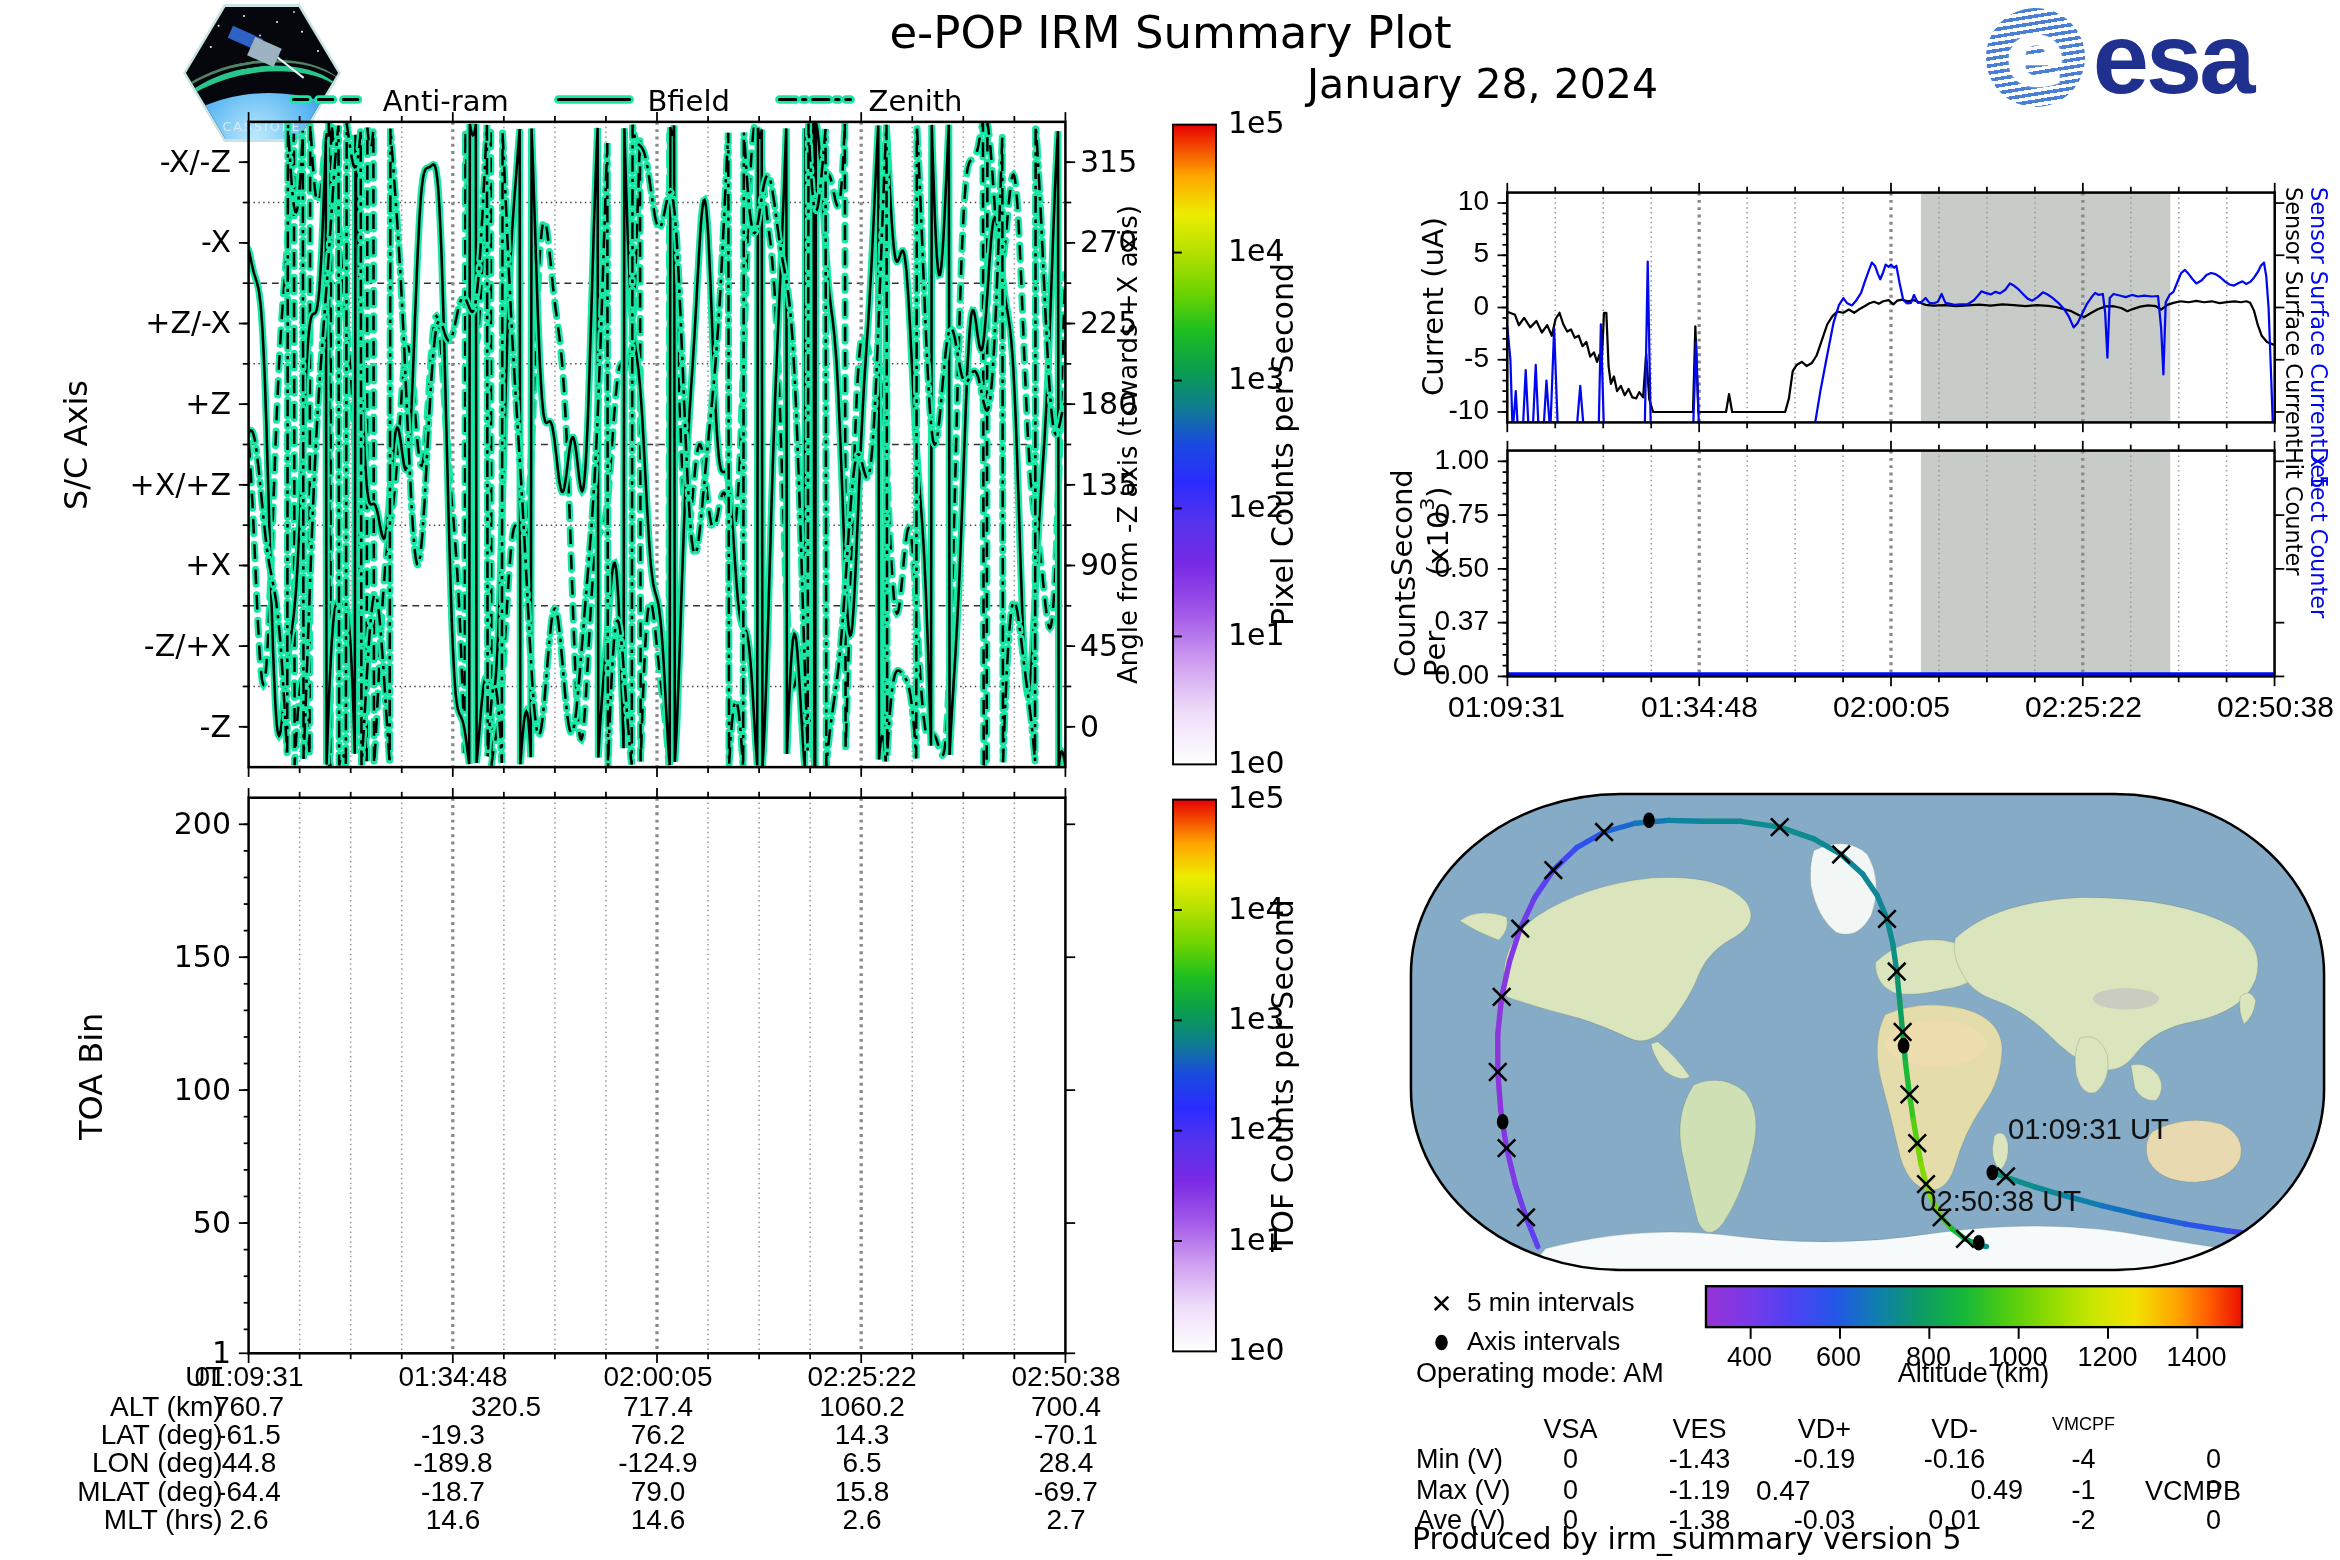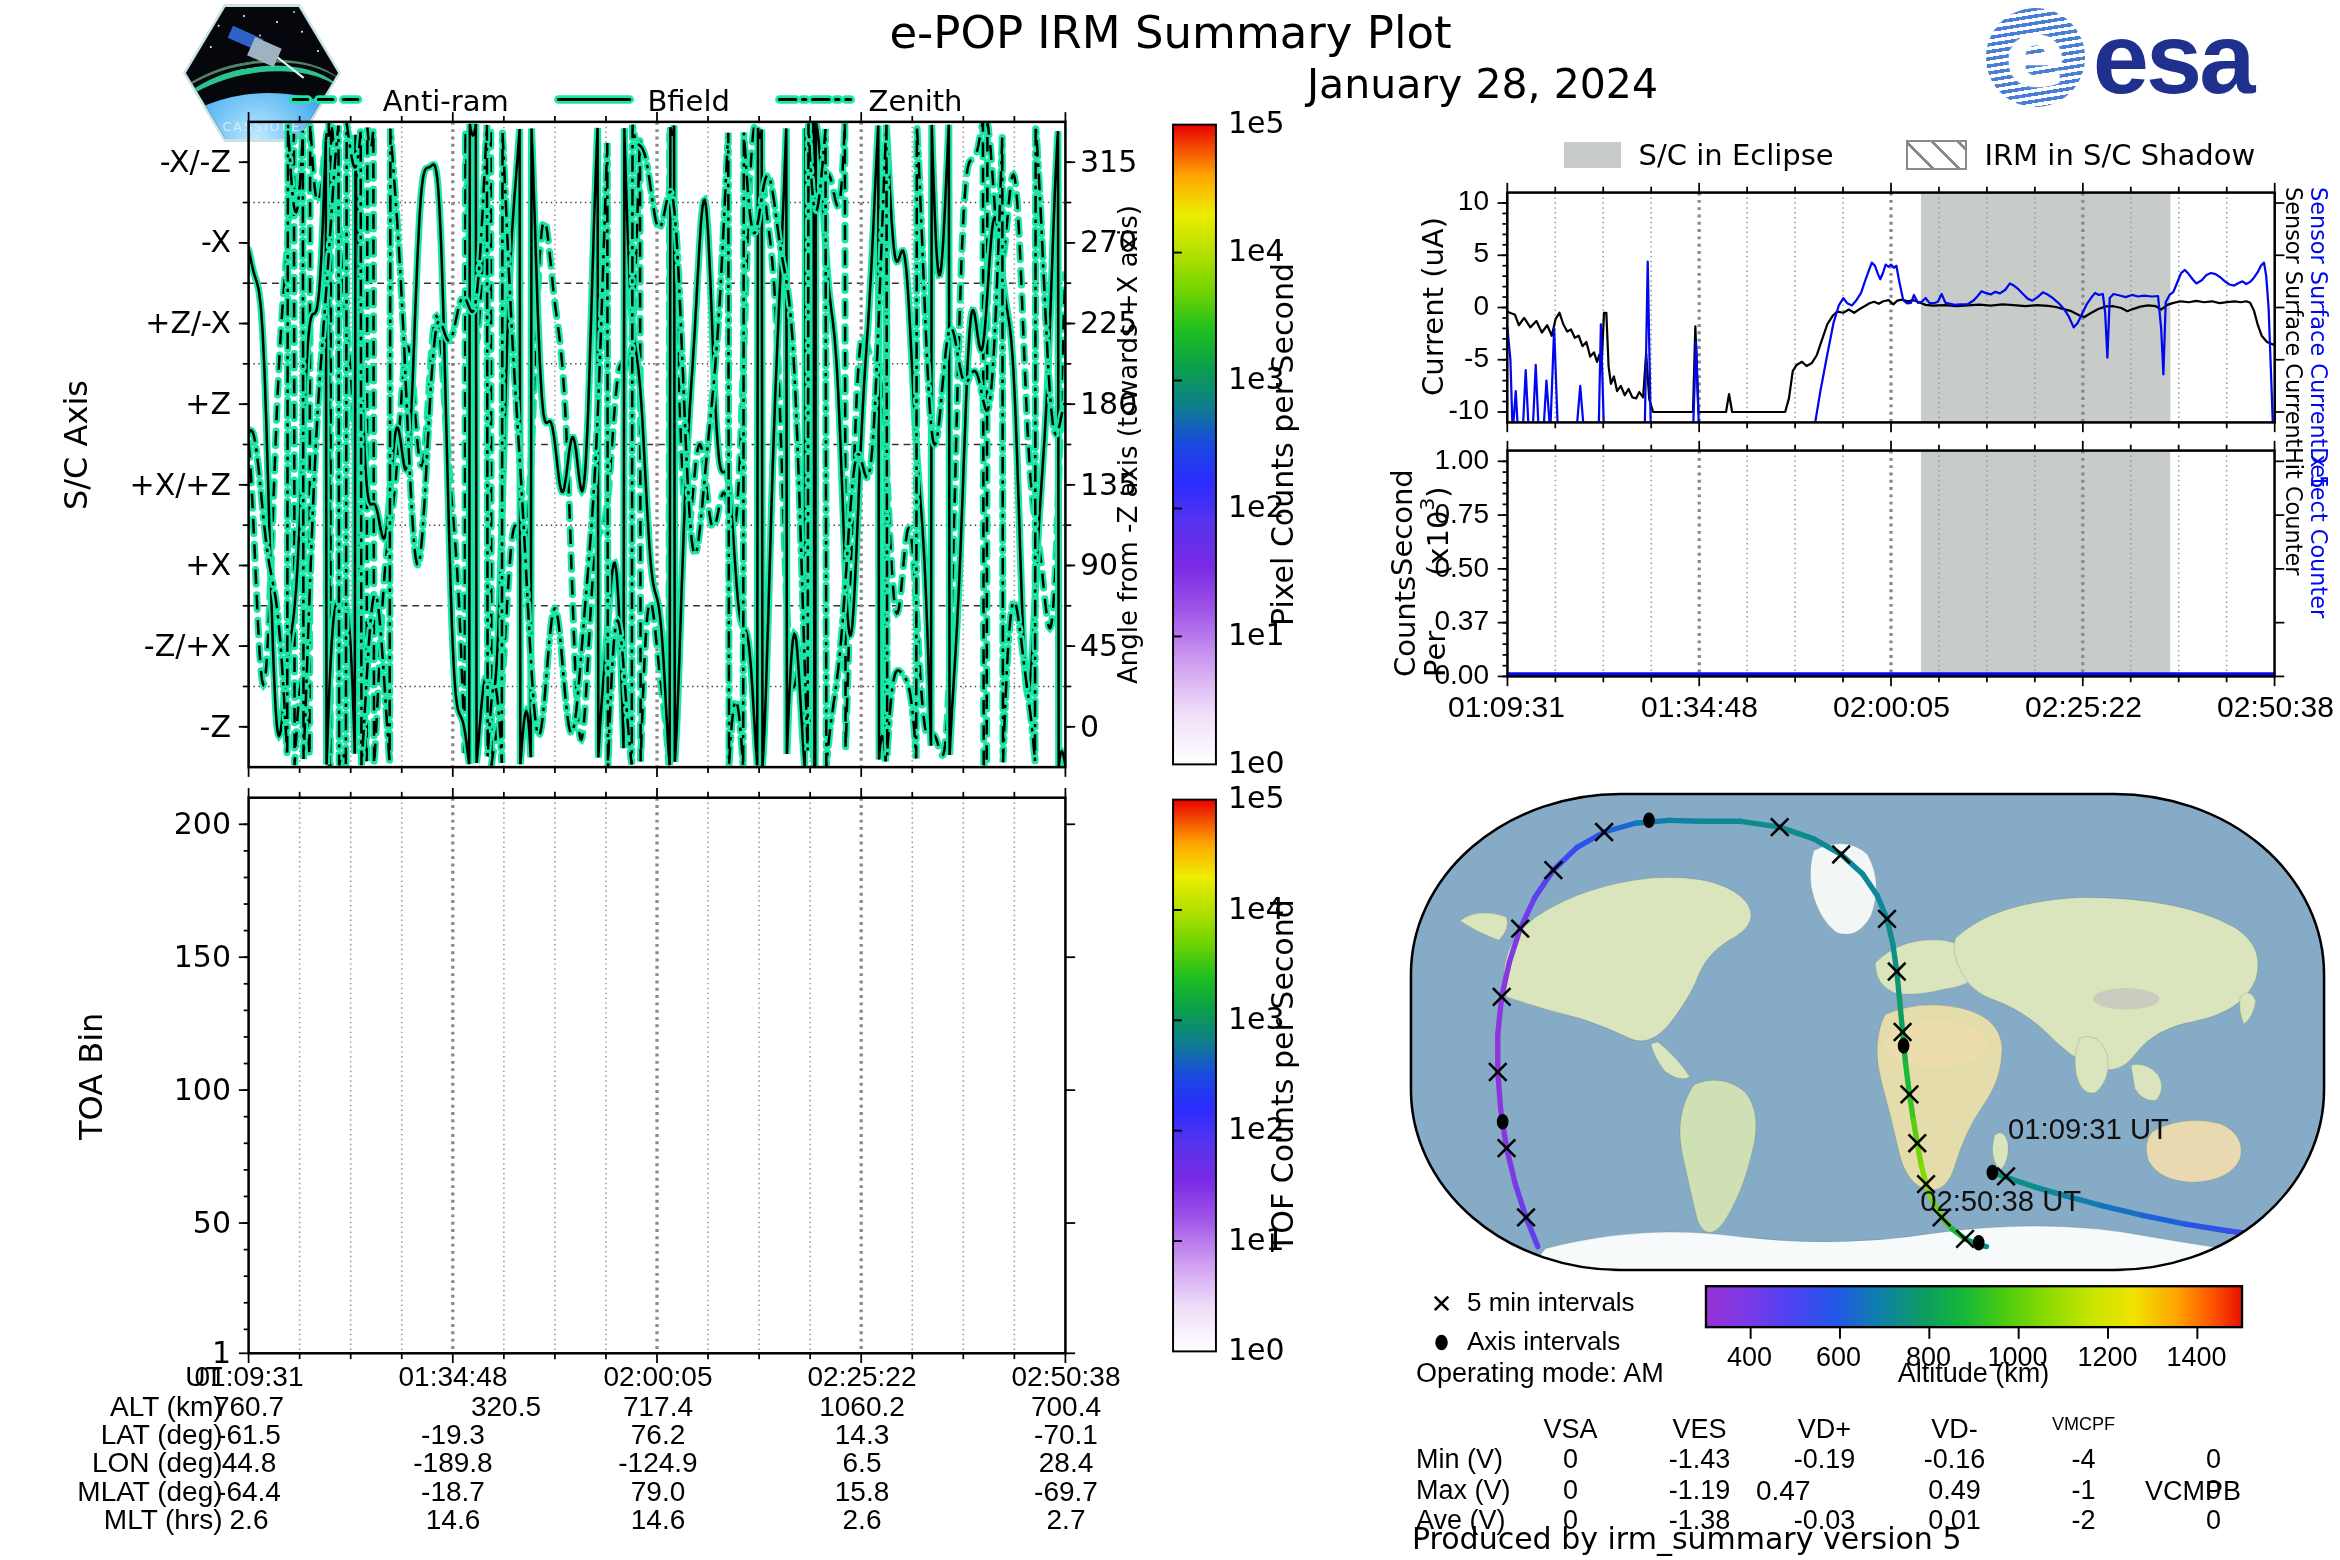--- a/index.html
+++ b/index.html
@@ -91,27 +91,20 @@
       <span class="legend-label">Zenith</span>
     </div>
   </div>
 
   <div class="abs vlabel" style="left:57px;top:122px;height:646px;width:39px;font-size:32px;">S/C Axis</div>
   <div class="abs vlabel" style="left:1112px;top:122px;height:646px;width:33px;font-size:26px;">Angle from -Z axis (towards +X axis)</div>
   <div class="abs vlabel" style="left:1264px;top:125px;height:640px;width:37px;font-size:30px;">Pixel Counts per Second</div>
   <div class="abs vlabel" style="left:72px;top:798px;height:556px;width:39px;font-size:32px;">TOA Bin</div>
   <div class="abs vlabel" style="left:1264px;top:800px;height:552px;width:37px;font-size:30px;">TOF Counts per Second</div>
 
-  <div class="abs" style="left:1564px;top:138px;display:flex;align-items:center;gap:17.6px;">
-    <span class="graybox" style="display:inline-block;width:57px;height:26px;"></span>
-    <span class="legend-label">S/C in Eclipse</span>
-    <span style="width:37px;"></span>
-    <span class="hatch" style="display:inline-block;width:57px;height:26px;"></span>
-    <span class="legend-label">IRM in S/C Shadow</span>
-  </div>
 
   <div class="abs vlabel" style="left:1416px;top:192px;height:230px;width:35px;font-size:29px;">Current (uA)</div>
   <div class="abs vlabel-r" style="left:2280px;top:187px;height:293px;width:25px;font-size:22.4px;">Sensor Surface Current</div>
   <div class="abs vlabel-r" style="left:2305px;top:187px;height:312px;width:25px;font-size:22.4px;color:#0008ee;">Sensor Surface Current x 5</div>
 
   <div class="abs vlabel" style="left:1389px;top:451px;height:226px;width:62px;font-size:29px;">
     <span>Counts Per</span>
     <span><span>Second (x10</span><sup>3</sup><span>)</span></span>
   </div>
   <div class="abs vlabel-r" style="left:2280px;top:447px;height:254px;width:25px;font-size:22.4px;">Hit Counter</div>
@@ -801,21 +794,21 @@
     <div class="tbl-cell" style="position: absolute; left: 1502px; top: 1444px; width: 137px; text-align: center; font-size: 27px;">0</div>
     <div class="tbl-cell" style="position: absolute; left: 1631px; top: 1444px; width: 137px; text-align: center; font-size: 27px;">-1.43</div>
     <div class="tbl-cell" style="position: absolute; left: 1756px; top: 1444px; width: 137px; text-align: center; font-size: 27px;">-0.19</div>
     <div class="tbl-cell" style="position: absolute; left: 1886px; top: 1444px; width: 137px; text-align: center; font-size: 27px;">-0.16</div>
     <div class="tbl-cell" style="position: absolute; left: 2015px; top: 1444px; width: 137px; text-align: center; font-size: 27px;">-4</div>
     <div class="tbl-cell" style="position: absolute; left: 2145px; top: 1444px; width: 137px; text-align: center; font-size: 27px;">0</div>
     <div class="tbl-cell" style="position: absolute; left: 1416px; top: 1475px; width: 127px; font-size: 27px;">Max (V)</div>
     <div class="tbl-cell" style="position: absolute; left: 1502px; top: 1475px; width: 137px; text-align: center; font-size: 27px;">0</div>
     <div class="tbl-cell" style="position: absolute; left: 1631px; top: 1475px; width: 137px; text-align: center; font-size: 27px;">-1.19</div>
     <div class="tbl-cell" style="position: absolute; left: 1756px; top: 1475px; width: 137px; text-align: left; font-size: 28px;">0.47</div>
-    <div class="tbl-cell" style="position: absolute; left: 1886px; top: 1475px; width: 137px; text-align: center; font-size: 27px;">0.49</div>
+    <div class="tbl-cell" style="position: absolute; left: 1886px; top: 1475px; width: 137px; text-align: right; font-size: 27px;">0.49</div>
     <div class="tbl-cell" style="position: absolute; left: 2015px; top: 1475px; width: 137px; text-align: center; font-size: 27px;">-1</div>
     <div class="tbl-cell" style="position: absolute; left: 2145px; top: 1475px; width: 137px; text-align: center; font-size: 27px;">0</div>
     <div class="tbl-cell" style="position: absolute; left: 1416px; top: 1505px; width: 127px; font-size: 27px;">Ave (V)</div>
     <div class="tbl-cell" style="position: absolute; left: 1502px; top: 1505px; width: 137px; text-align: center; font-size: 27px;">0</div>
     <div class="tbl-cell" style="position: absolute; left: 1631px; top: 1505px; width: 137px; text-align: center; font-size: 27px;">-1.38</div>
     <div class="tbl-cell" style="position: absolute; left: 1756px; top: 1505px; width: 137px; text-align: center; font-size: 27px;">-0.03</div>
     <div class="tbl-cell" style="position: absolute; left: 1886px; top: 1505px; width: 137px; text-align: center; font-size: 27px;">0.01</div>
     <div class="tbl-cell" style="position: absolute; left: 2015px; top: 1505px; width: 137px; text-align: center; font-size: 27px;">-2</div>
     <div class="tbl-cell" style="position: absolute; left: 2145px; top: 1505px; width: 137px; text-align: center; font-size: 27px;">0</div>
   </div>

